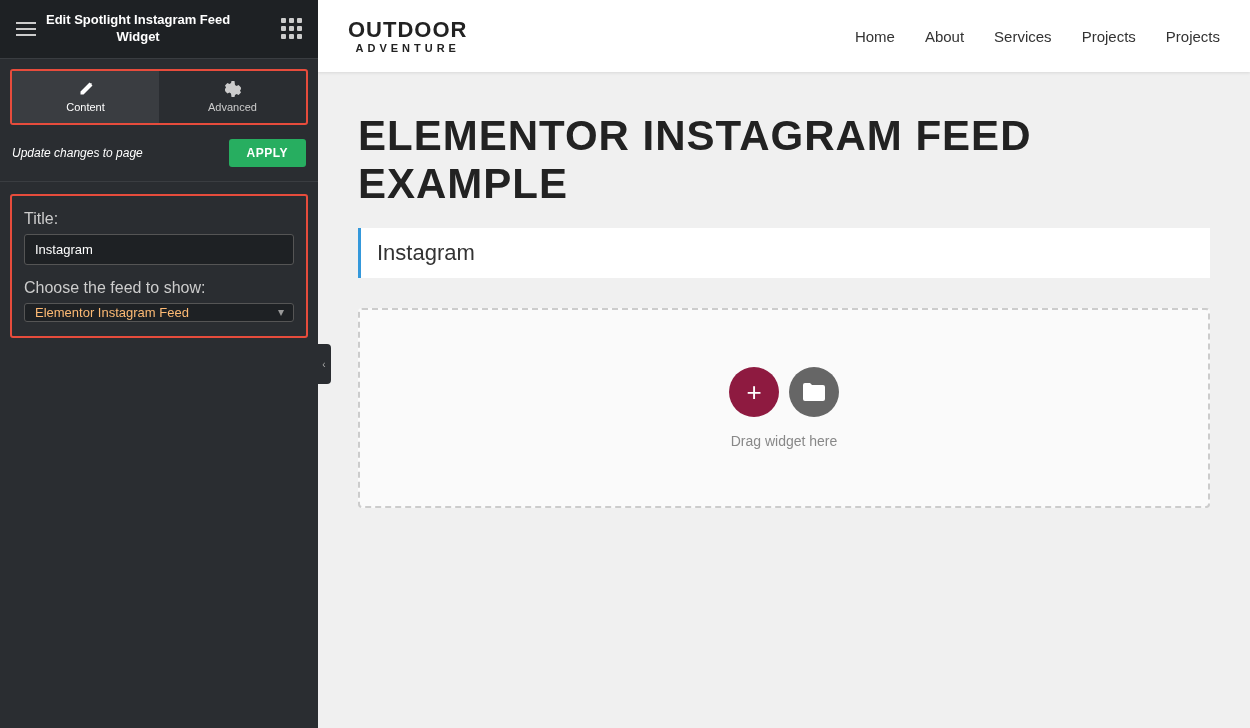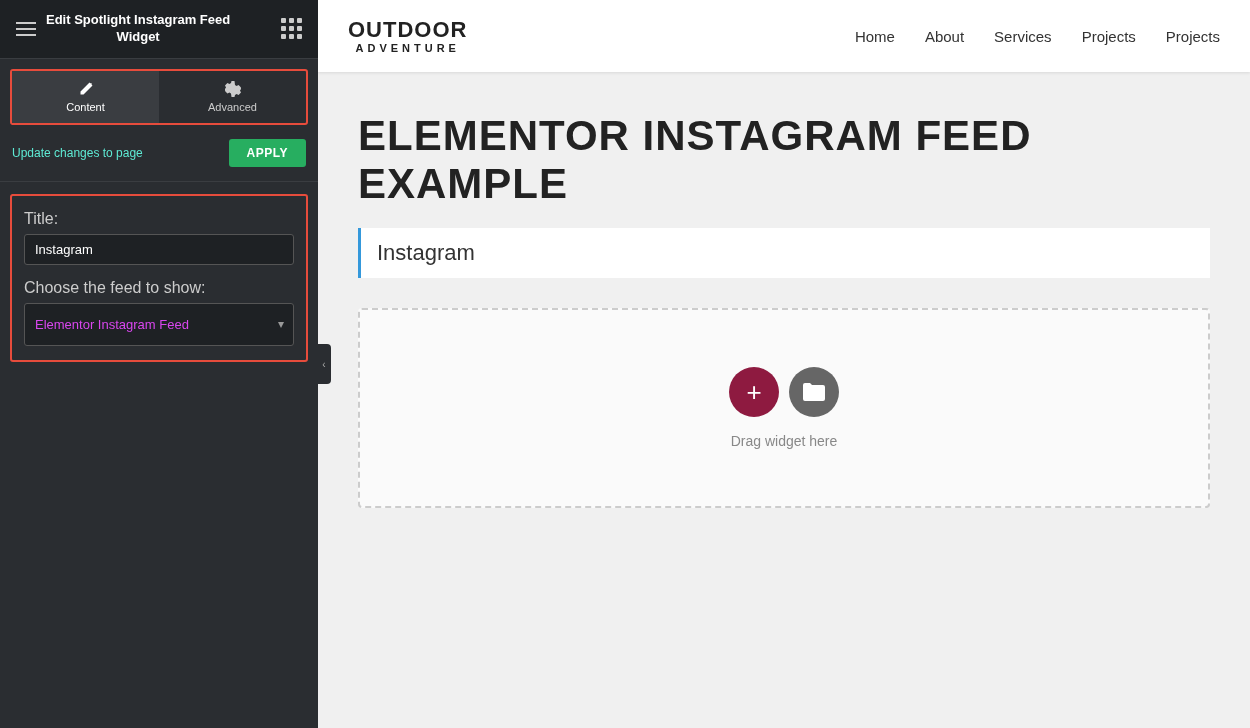--- a/index.html
+++ b/index.html
@@ -102,21 +102,22 @@
     .update-row {
       display: flex;
       align-items: center;
       justify-content: space-between;
       padding: 14px 12px;
       border-bottom: 1px solid #3a3d41;
     }
 
     .update-label {
       font-size: 12px;
-      color: #5eead4;
+      color: #ffffff;
+      font-style: italic;
     }
 
     .apply-btn {
       background: #27ae60;
       color: #fff;
       border: none;
       padding: 7px 18px;
       font-size: 12px;
       font-weight: 700;
       border-radius: 3px;
@@ -148,25 +149,25 @@
       font-size: 13px;
       margin-bottom: 14px;
     }
 
     .select-wrapper {
       position: relative;
     }
 
     .feed-select {
       width: 100%;
-      padding: 13px 10px;
+      padding: 1px 10px;
       background: #1e2124;
       border: 1px solid #555;
       border-radius: 3px;
-      color: #d946ef;
+      color: #fdba74;
       font-size: 13px;
       appearance: none;
       cursor: pointer;
     }
 
     .select-arrow {
       position: absolute;
       right: 10px;
       top: 50%;
       transform: translateY(-50%);

